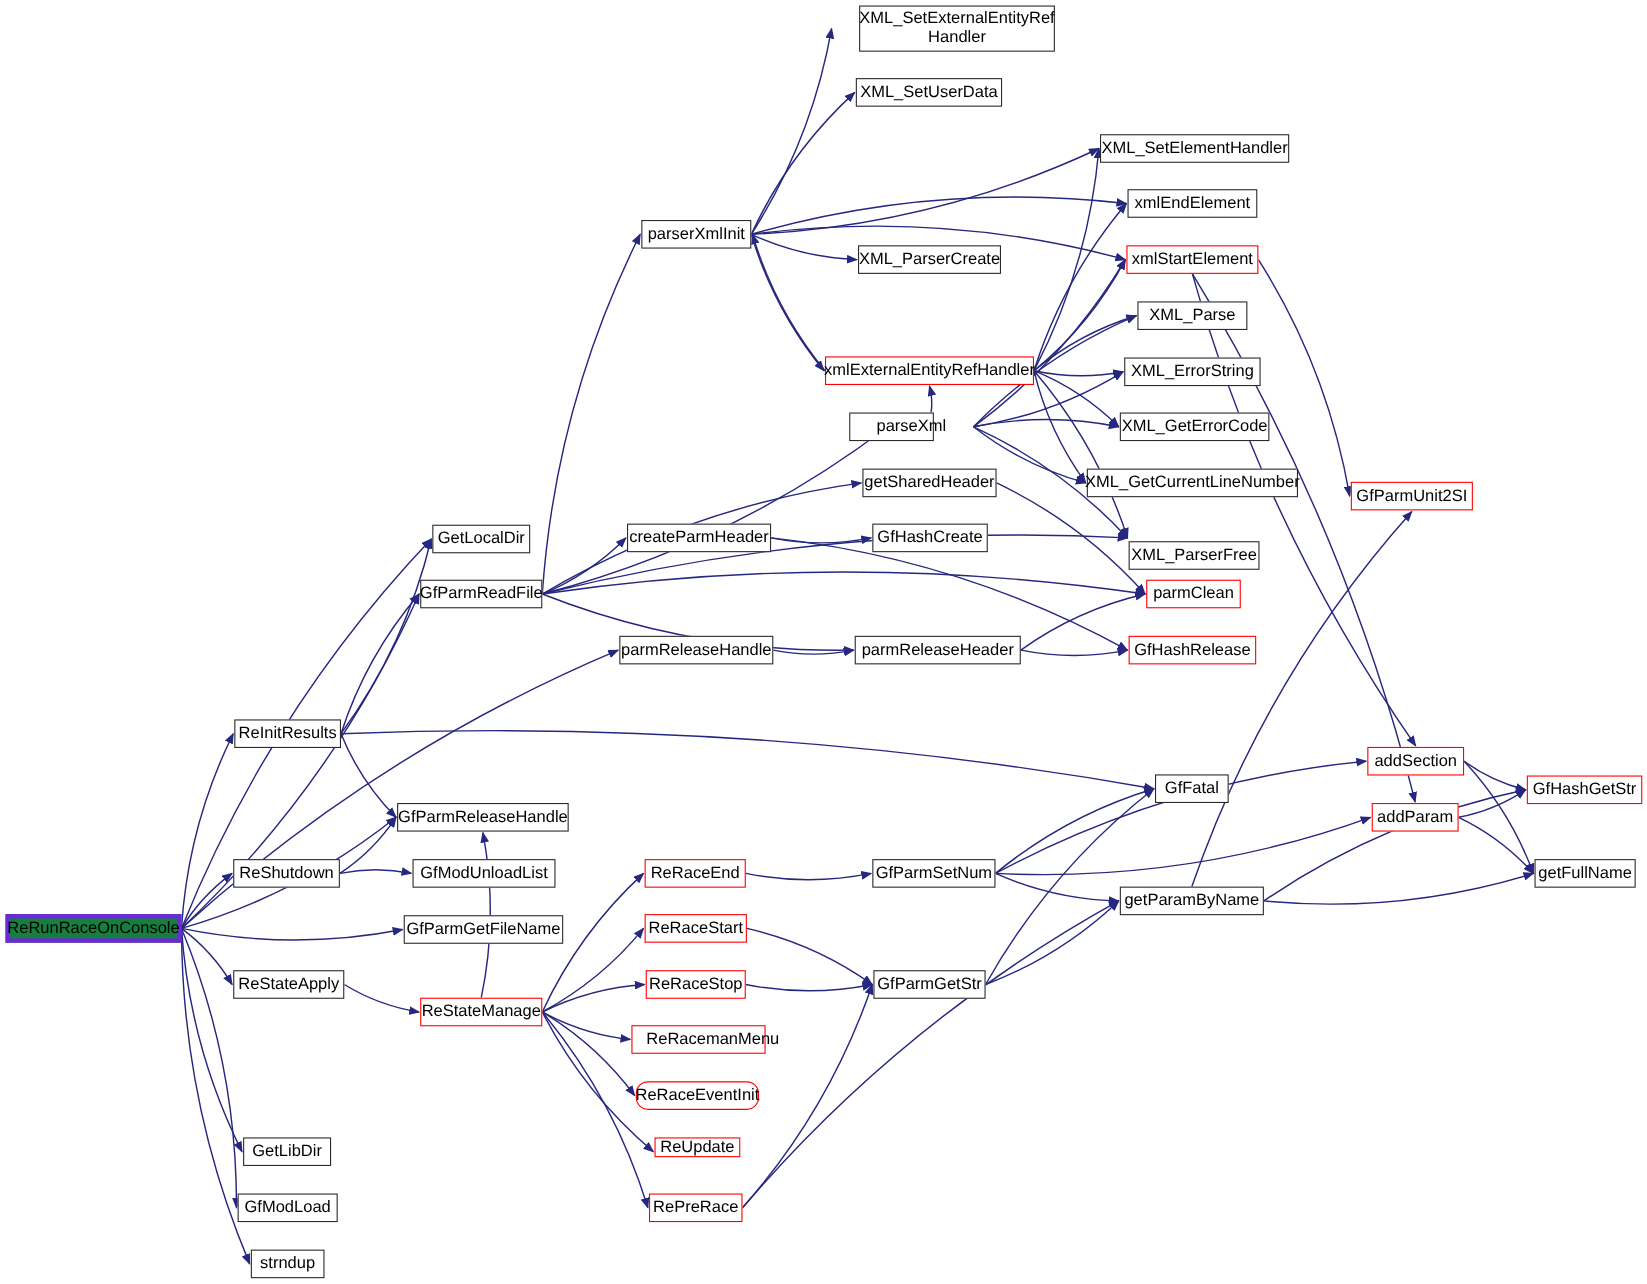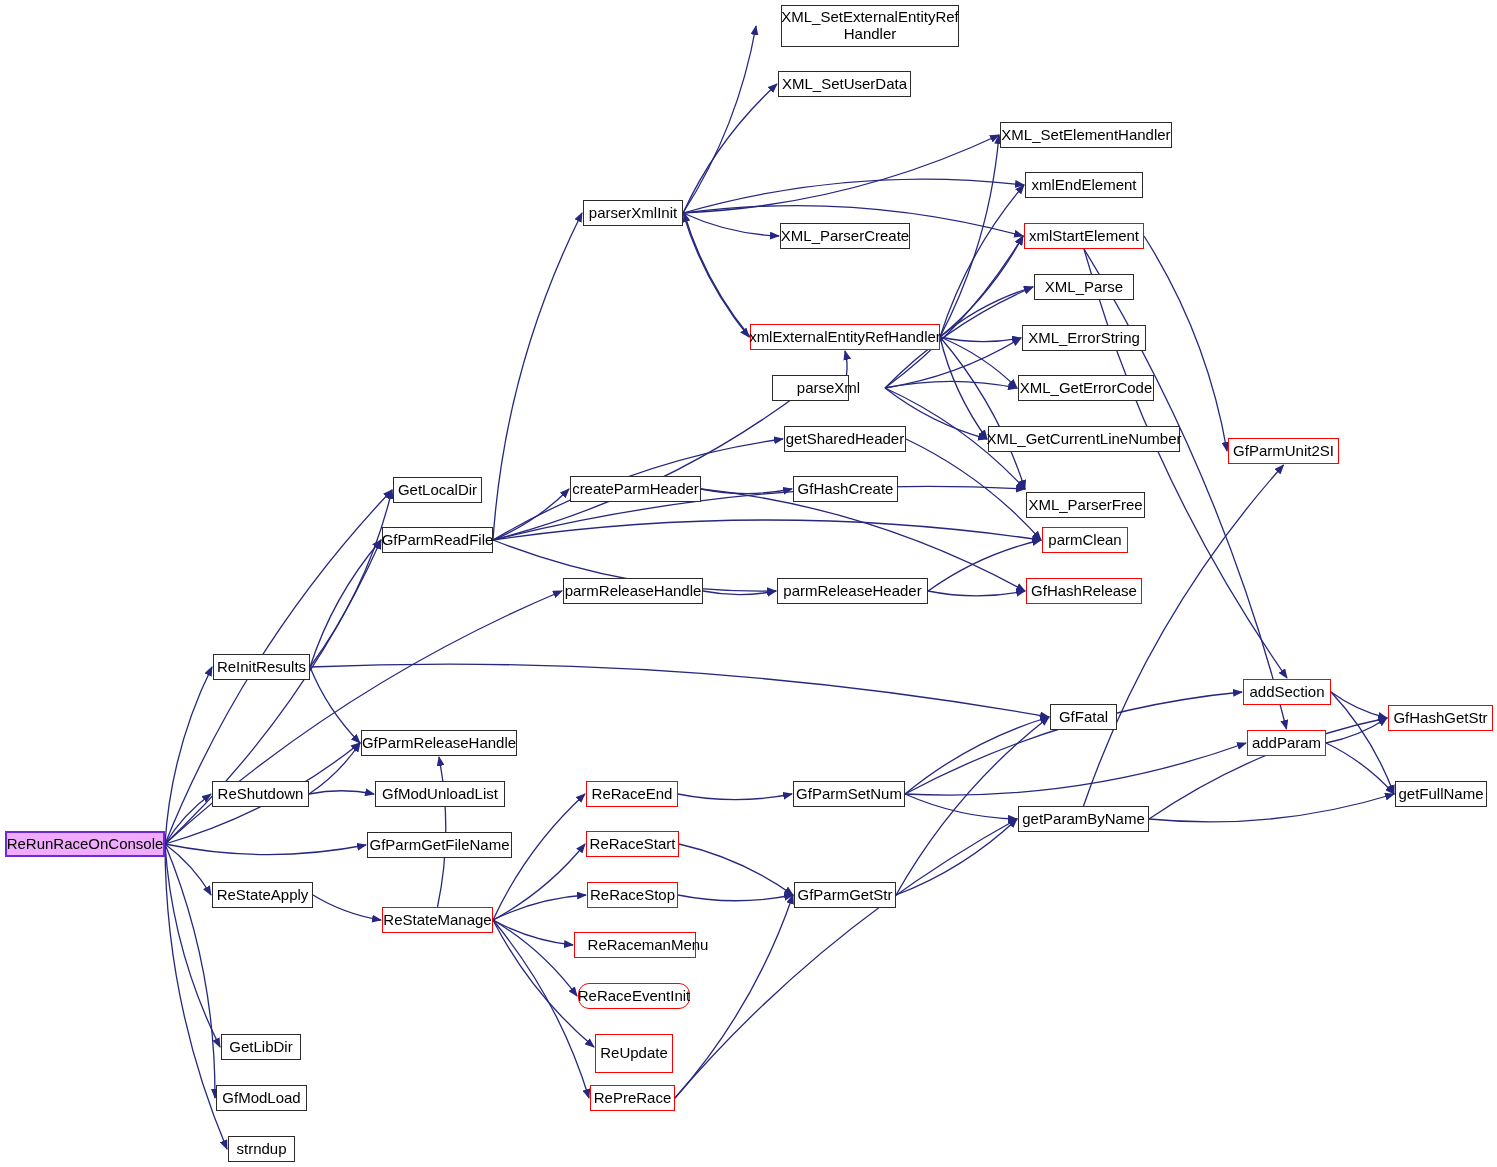--- a/index.html
+++ b/index.html
@@ -4,21 +4,21 @@
 <title>Call Graph</title>
 <style>
   html,body{margin:0;padding:0;background:#ffffff;}
   #canvas{position:relative;width:1497px;height:1167px;background:#ffffff;
           font-family:"Liberation Sans","DejaVu Sans",sans-serif;overflow:hidden;}
   svg.edges{position:absolute;left:0;top:0;width:1497px;height:1167px;pointer-events:none;}
   .node{position:absolute;box-sizing:border-box;border:1px solid #2b2b2b;background:#ffffff;
         display:flex;align-items:center;justify-content:center;text-align:center;
         font-size:15px;color:#000000;line-height:1.12;letter-spacing:0px;white-space:pre-line;}
   .node.red{border:1px solid #ff0000;}
-  .node.root{background:#f0abfc;border:2px solid #6d28d9;}
+  .node.root{background:#15803d;border:4px solid #6d28d9;}
 </style>
 </head>
 <body>
 
 <div id="canvas">
   <svg class="edges" viewBox="0 0 1497 1167">
     <defs>
       <marker id="ah" markerWidth="10" markerHeight="8" refX="9" refY="4" orient="auto" markerUnits="userSpaceOnUse">
         <path d="M0,0 L10,4 L0,8 z" fill="#26277e"></path>
       </marker>
@@ -152,16 +152,16 @@
       <div class="node" style="left: 1050px; top: 704px; width: 67px; height: 26px;">GfFatal</div>
       <div class="node" style="left: 1395px; top: 781px; width: 92px; height: 26px;">getFullName</div>
       <div class="node red" style="left: 586px; top: 781px; width: 92px; height: 26px;">ReRaceEnd</div>
       <div class="node" style="left: 793px; top: 781px; width: 112px; height: 26px;">GfParmSetNum</div>
       <div class="node red" style="left: 586px; top: 831px; width: 93px; height: 26px;">ReRaceStart</div>
       <div class="node" style="left: 1018px; top: 806px; width: 131px; height: 26px;">getParamByName</div>
       <div class="node red" style="left: 587px; top: 882px; width: 91px; height: 26px;">ReRaceStop</div>
       <div class="node" style="left: 794px; top: 882px; width: 102px; height: 26px;">GfParmGetStr</div>
       <div class="node red" style="left: 574px; top: 932px; width: 122px; height: 26px; padding-left: 26px;">ReRacemanMenu</div>
       <div class="node red" style="left: 578px; top: 983px; width: 112px; height: 26px; border-radius: 11px;">ReRaceEventInit</div>
-      <div class="node red" style="left: 595px; top: 1034px; width: 78px; height: 39px;">ReUpdate</div>
+      <div class="node red" style="left: 595px; top: 1034px; width: 78px; height: 18px;">ReUpdate</div>
       <div class="node red" style="left: 590px; top: 1085px; width: 85px; height: 26px;">RePreRace</div>
     </div>
 </div>
 
 </body></html>

